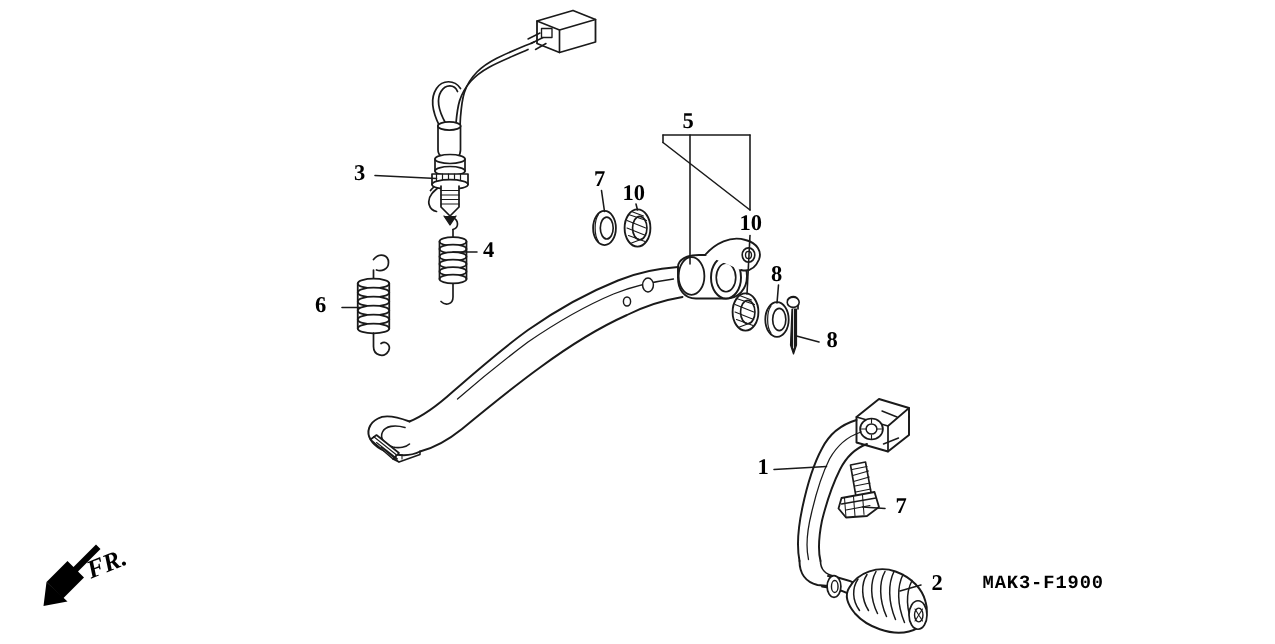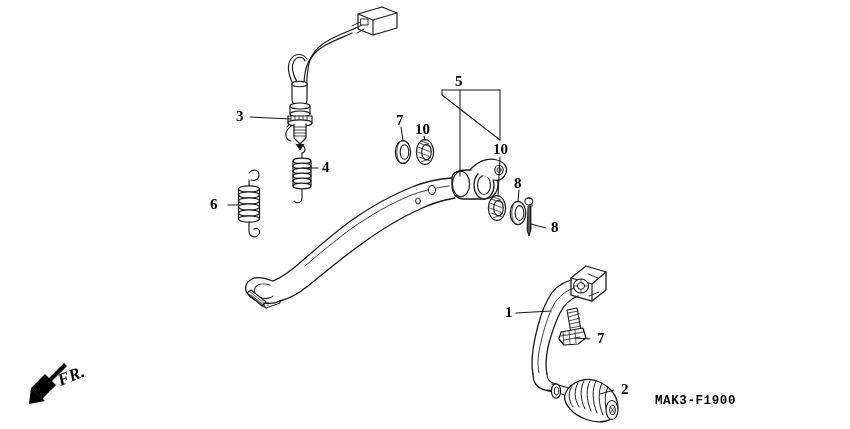--- a/index.html
+++ b/index.html
@@ -310,15 +310,15 @@
 <div class="lbl" style="left:514px;top:176px;">8</div>
 
 <div class="lbl" style="left:551px;top:220px;">8</div>
 
 <div class="lbl" style="left:505px;top:305px;">1</div>
 
 <div class="lbl" style="left:597px;top:331px;">7</div>
 
 <div class="lbl" style="left:621px;top:382px;">2</div>
 
-<div class="partno" style="left:655px;top:394px;">MAK3-F1900</div>
+<div class="partno" style="left:655px;top:382px;">MAK3-F1900</div>
 
 <div class="frlabel" style="left:55px;top:372px;">FR.</div>
 
 </body></html>

